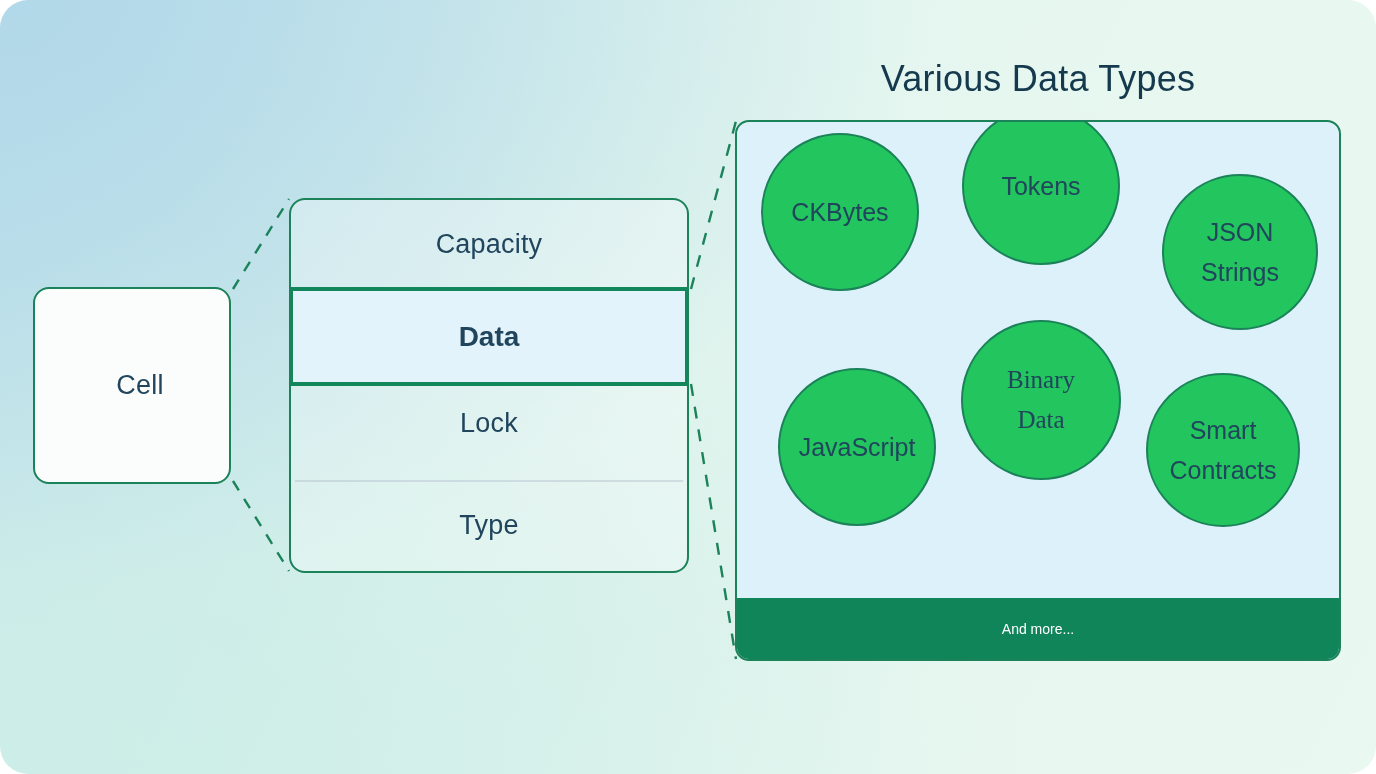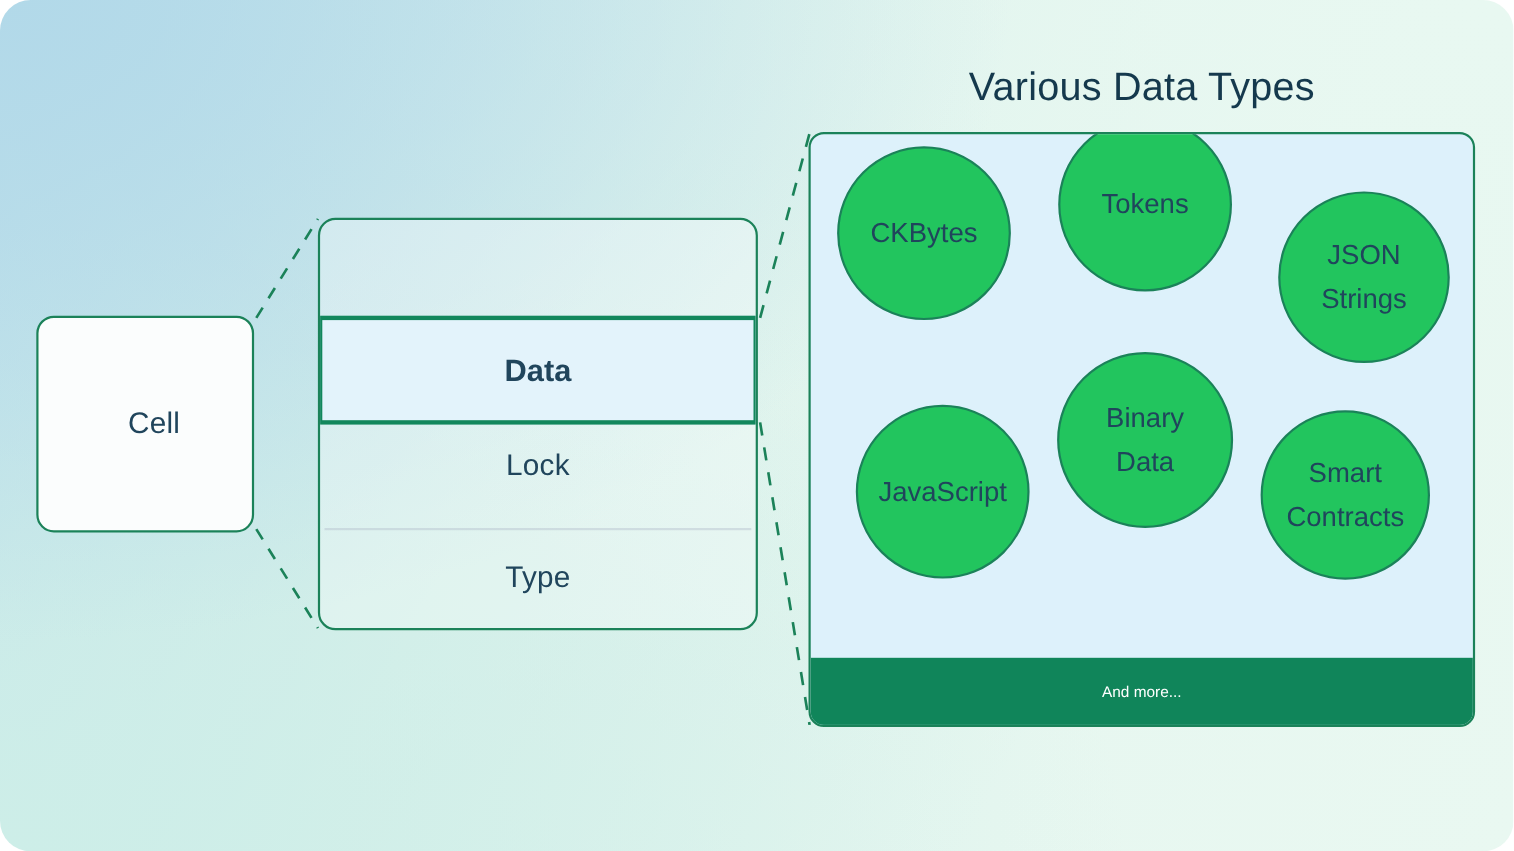--- a/index.html
+++ b/index.html
@@ -157,40 +157,43 @@
     font-size: 25px;
     line-height: 1.6;
   }
   .bubble span { display: block; white-space: nowrap; }
 
   
   #bubble-ckbytes        { left: 24px;  top: 11px;  width: 158px; height: 158px; }
   #bubble-tokens         { left: 225px; top: -15px; width: 158px; height: 158px; }
   #bubble-json-strings   { left: 425px; top: 52px;  width: 156px; height: 156px; }
   #bubble-javascript     { left: 41px;  top: 246px; width: 158px; height: 158px; }
-  #bubble-binary-data    { left: 224px; top: 198px; width: 160px; height: 160px; }
+  #bubble-binary-data    { left: 224px; top: 198px; width: 160px; height: 160px; font-family: Liberation Serif, serif; }
   #bubble-smart-contracts{ left: 409px; top: 251px; width: 154px; height: 154px; }
 </style>
 </head>
 <body>
 
 <div id="canvas">
 
   <svg class="layer" viewBox="0 0 1376 774" xmlns="http://www.w3.org/2000/svg">
     <line x1="233" y1="289" x2="289" y2="199" stroke="#1b8259" stroke-width="2.4" stroke-dasharray="11 10" stroke-linecap="butt" fill="none"></line>
     <line x1="233" y1="481" x2="289" y2="571" stroke="#1b8259" stroke-width="2.4" stroke-dasharray="11 10" stroke-linecap="butt" fill="none"></line>
     <line x1="691" y1="289" x2="736" y2="121" stroke="#1b8259" stroke-width="2.4" stroke-dasharray="12 11" stroke-linecap="butt" fill="none"></line>
     <line x1="691" y1="384" x2="736" y2="659" stroke="#1b8259" stroke-width="2.4" stroke-dasharray="12 11" stroke-linecap="butt" fill="none"></line>
   </svg>
 
   <div id="cell-box">
     <div class="label">Cell</div>
   </div>
 
   <div id="structure-box">
+    <div class="struct-row row-capacity">
+      <span>Capacity</span>
+    </div>
     <div id="row-data">
       <span class="label">Data</span>
     </div>
     <div class="struct-row row-lock">
       <span>Lock</span>
     </div>
     <div class="struct-row row-type">
       <span>Type</span>
     </div>
   </div>

